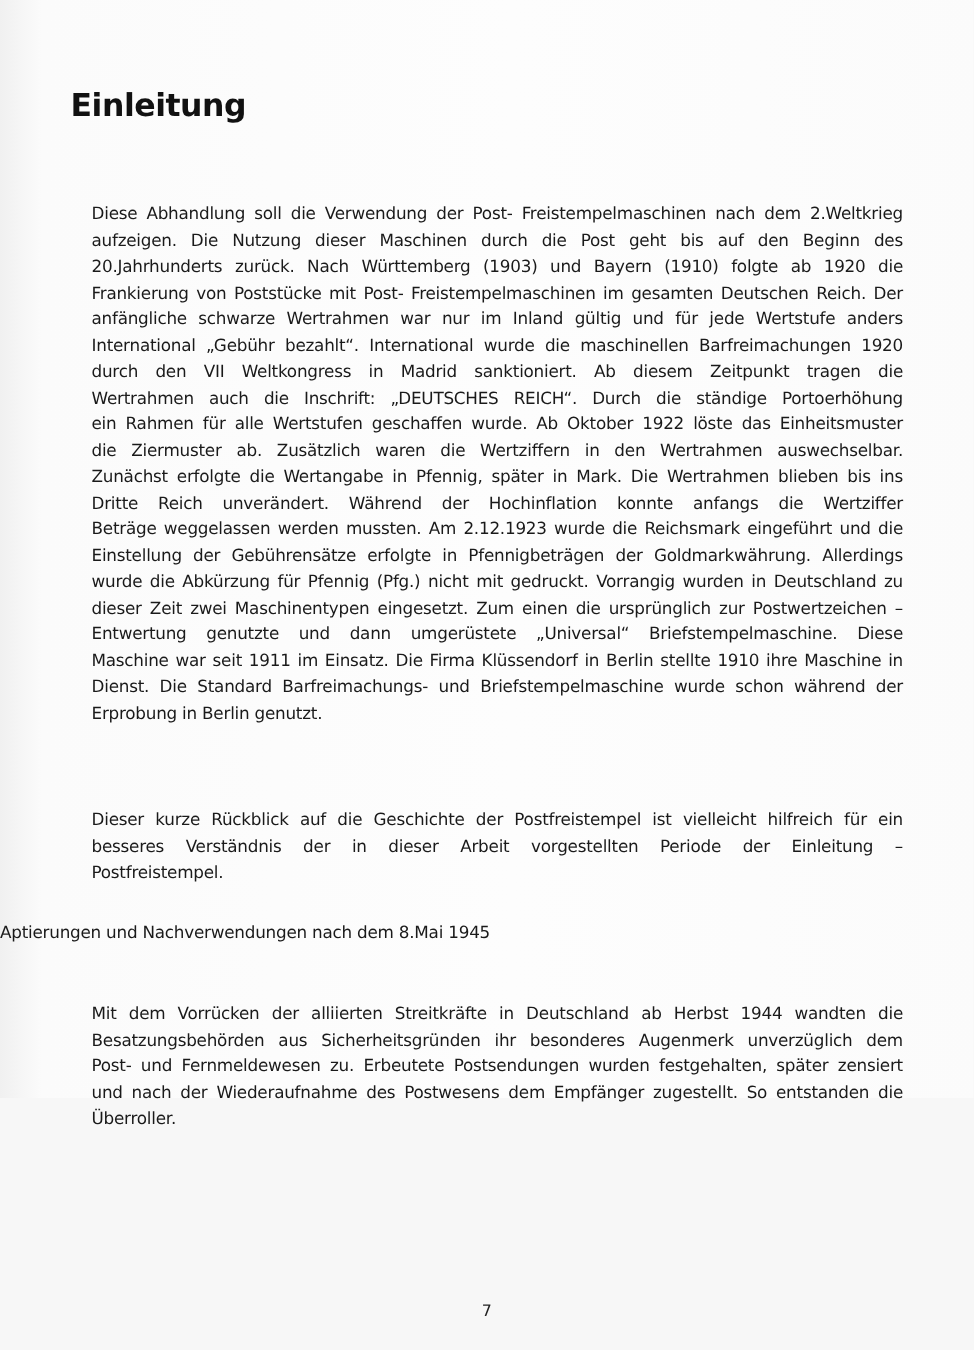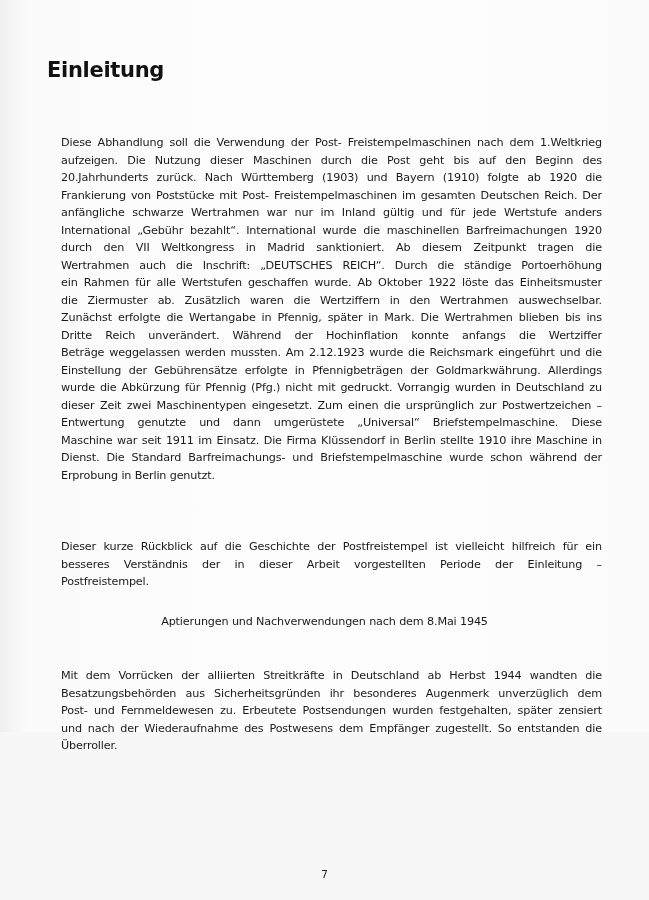--- a/index.html
+++ b/index.html
@@ -58,21 +58,20 @@
       text-align-last: left;
     }
     #p1 { top: 134px; }
     #p2 { top: 538px; }
     #p3 { top: 667px; }
     .subheading {
       position: absolute;
       left: 0;
       width: 649px;
       top: 615px;
-      text-align: center;
       font-family: "DejaVu Sans", "Liberation Sans", sans-serif;
       font-size: 11.2px;
       color: #1a1a1a;
       letter-spacing: -0.15px;
       margin: 0;
     }
     .pagenum {
       position: absolute;
       left: 0;
       width: 649px;
@@ -83,21 +82,21 @@
       color: #222;
     }
   </style>
 </head>
 <body>
 
 <div class="page">
   <h1 class="heading">Einleitung</h1>
 
   <div class="content para" id="p1">
-      <span class="line">Diese Abhandlung soll die Verwendung der Post- Freistempelmaschinen nach dem 1.Weltkrieg</span>
+      <span class="line">Diese Abhandlung soll die Verwendung der Post- Freistempelmaschinen nach dem 2.Weltkrieg</span>
       <span class="line">aufzeigen. Die Nutzung dieser Maschinen durch die Post geht bis auf den Beginn des</span>
       <span class="line">20.Jahrhunderts zurück. Nach Württemberg (1903) und Bayern (1910) folgte ab 1920 die</span>
       <span class="line">Frankierung von Poststücke mit Post- Freistempelmaschinen im gesamten Deutschen Reich. Der</span>
       <span class="line">anfängliche schwarze Wertrahmen war nur im Inland gültig und für jede Wertstufe anders</span>
       <span class="line">International „Gebühr bezahlt“. International wurde die maschinellen Barfreimachungen 1920</span>
       <span class="line">durch den VII Weltkongress in Madrid sanktioniert. Ab diesem Zeitpunkt tragen die</span>
       <span class="line">Wertrahmen auch die Inschrift: „DEUTSCHES REICH“. Durch die ständige Portoerhöhung</span>
       <span class="line">ein Rahmen für alle Wertstufen geschaffen wurde. Ab Oktober 1922 löste das Einheitsmuster</span>
       <span class="line">die Ziermuster ab. Zusätzlich waren die Wertziffern in den Wertrahmen auswechselbar.</span>
       <span class="line">Zunächst erfolgte die Wertangabe in Pfennig, später in Mark. Die Wertrahmen blieben bis ins</span>

